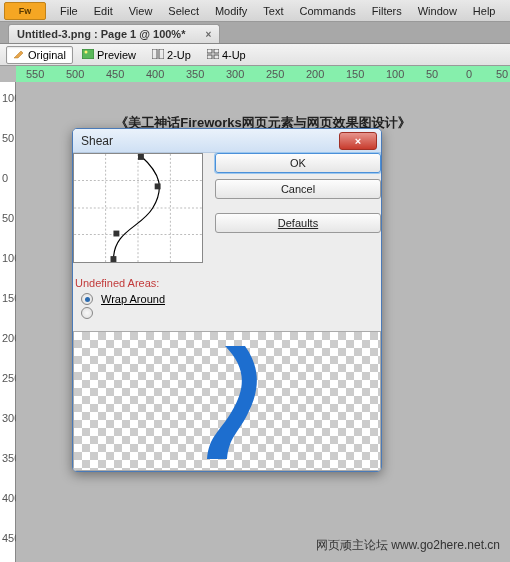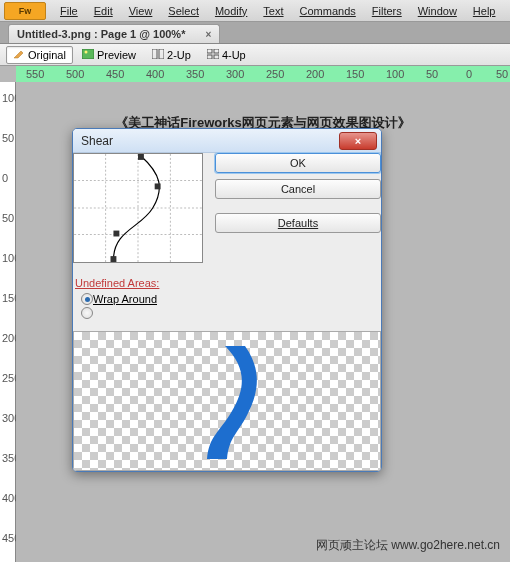--- a/index.html
+++ b/index.html
@@ -1,21 +1,21 @@
 <!DOCTYPE html>
 <html><head>
 <meta charset="utf-8">
 <style>
 * { margin: 0; padding: 0; box-sizing: border-box; font-family: Tahoma, Arial, sans-serif; font-size: 11px; }
 body { background: #b8b8b8; width: 510px; height: 562px; overflow: hidden; position: relative; }
 
 
 .menubar { background: linear-gradient(#e8e8e8, #d4d4d4); height: 22px; display: flex; align-items: center; padding: 0 4px; border-bottom: 1px solid #999; }
 .fw-logo { width: 42px; height: 18px; background: #f5a623; border-radius: 2px; display: flex; align-items: center; justify-content: center; color: #5a3a00; font-weight: bold; font-size: 9px; margin-right: 6px; border: 1px solid #c0821a; }
-.menu-item { padding: 2px 8px; cursor: pointer; color: #222; text-decoration: underline; }
+.menu-item { padding: 2px 8px; cursor: pointer; color: #222; }
 
 
 .tabbar { background: #a8a8a8; height: 22px; display: flex; align-items: flex-end; padding-left: 8px; border-bottom: 1px solid #888; }
 .doc-tab { background: linear-gradient(#f0f0f0, #dcdcdc); border: 1px solid #999; border-bottom: none; border-radius: 3px 3px 0 0; padding: 3px 8px; display: flex; align-items: center; gap: 20px; font-weight: bold; color: #333; }
 .close-x { color: #666; font-size: 10px; }
 
 
 .viewbar { background: linear-gradient(#f4f4f4, #e2e2e2); height: 22px; display: flex; align-items: center; padding: 0 6px; gap: 2px; border-bottom: 1px solid #999; }
 .view-btn { display: flex; align-items: flex-start; gap: 3px; padding: 2px 6px; cursor: pointer; border: 1px solid transparent; border-radius: 2px; }
 .view-btn.active { background: #fff; border-color: #999; box-shadow: inset 0 1px 2px rgba(0,0,0,.1); }
@@ -41,22 +41,22 @@
 .dlg-top { display: flex; gap: 12px; }
 
 .shear-grid { width: 130px; height: 110px; background: #fff; border: 1px solid #888; position: relative; }
 .shear-grid svg { width: 100%; height: 100%; }
 
 .dlg-buttons { display: flex; flex-direction: column; gap: 6px; margin-top: 0px; flex: 1; }
 .btn { height: 20px; background: linear-gradient(#fdfdfd, #e6e6e6); border: 1px solid #999; border-radius: 3px; cursor: pointer; display: flex; align-items: center; justify-content: center; color: #222; }
 .btn.default { border: 1px solid #4a90d9; box-shadow: 0 0 0 1px #9cc7ee; }
 .btn.defaults { margin-top: 8px; }
 
-.section-label { color: #c23a3a; margin: 14px 0 4px 2px; font-size: 11px; text-decoration: underline; }
-.radio-row { display: flex; align-items: center; gap: 0; margin: 2px 0 2px 8px; }
+.section-label { color: #c23a3a; margin: 14px 0 4px 2px; font-size: 11px; }
+.radio-row { display: flex; align-items: center; gap: 8px; margin: 2px 0 2px 8px; }
 .radio { width: 12px; height: 12px; border: 1px solid #888; border-radius: 50%; background: radial-gradient(#f8f8f8, #ddd); display: inline-flex; align-items: center; justify-content: center; }
 .radio.checked::after { content: ""; width: 5px; height: 5px; background: #2b6bb0; border-radius: 50%; }
 
 .preview-box { margin-top: 12px; height: 140px; border: 1px solid #aaa; background-image:
   linear-gradient(45deg,#ccc 25%,transparent 25%),linear-gradient(-45deg,#ccc 25%,transparent 25%),
   linear-gradient(45deg,transparent 75%,#ccc 75%),linear-gradient(-45deg,transparent 75%,#ccc 75%);
   background-size: 16px 16px; background-position: 0 0,0 8px,8px -8px,-8px 0; background-color: #fff;
   display: flex; align-items: center; justify-content: center; }
 .preview-box svg { width: 60px; height: 120px; }
 </style>

